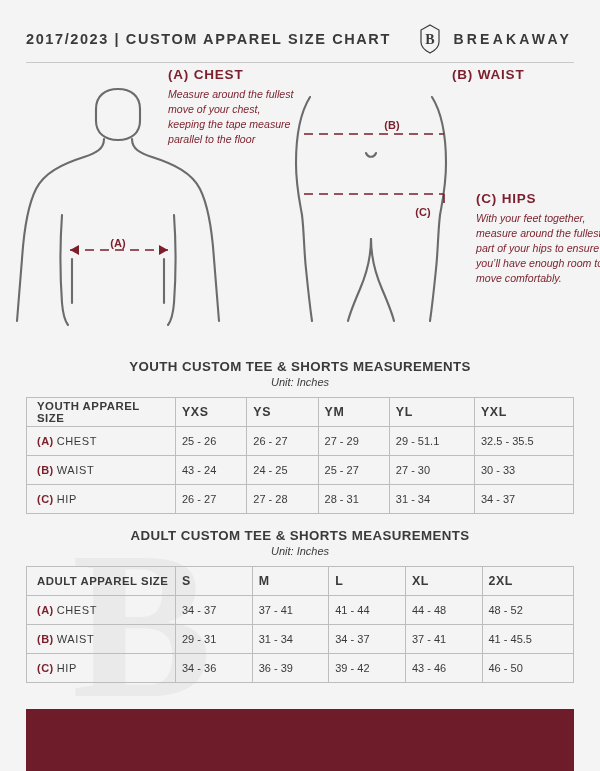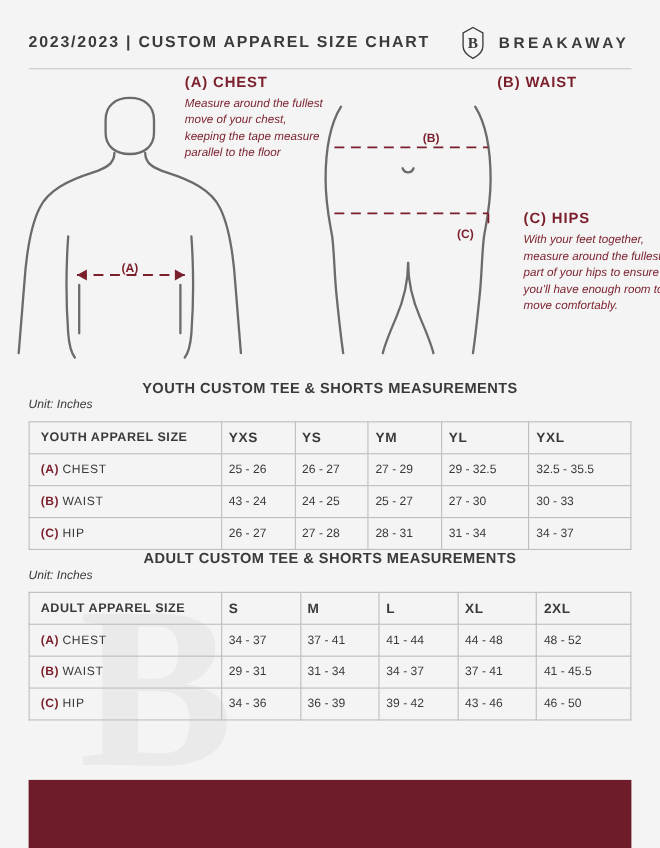--- a/index.html
+++ b/index.html
@@ -98,42 +98,44 @@
     position: relative;
     z-index: 2;
     padding: 0 26px;
   }
   .sec-title {
     text-align: center;
     font-size: 13.3px;
     font-weight: bold;
     letter-spacing: 0.4px;
     color: #3a3a3a;
+    margin-top: 14px;
   }
   .sec-sub {
+    text-align: center;
     font-size: 11px;
     font-style: italic;
     color: #3a3a3a;
     margin: 2px 0 9px 0;
   }
   table {
     width: 100%;
     border-collapse: collapse;
     background: transparent;
   }
   th, td {
     border: 1px solid #bdbdbd;
     font-size: 11px;
     color: #3a3a3a;
     height: 29px;
     padding: 0 6px;
   }
   th.hdr-label, td.row-label {
     text-align: left;
-    width: 175px;
+    width: 149px;
     padding-left: 10px;
     letter-spacing: 0.5px;
   }
   th.hdr-label { font-weight: bold; font-size: 11.4px; }
   th.size-col {
     font-weight: bold;
     font-size: 12.4px;
     text-align: left;
     letter-spacing: 0.6px;
   }
@@ -154,21 +156,21 @@
   }
 </style>
 </head>
 <body>
 
 <div class="page">
 
   <div class="watermark">B</div>
 
   <div class="header">
-    <div class="header-title">2023/2023  |  CUSTOM APPAREL SIZE CHART</div>
+    <div class="header-title">2017/2023  |  CUSTOM APPAREL SIZE CHART</div>
     <div class="brand">
       <div class="brand-mark">
         <svg width="22" height="30" viewBox="0 0 22 30">
           <path d="M11 1 L20 6 L20 18 C20 24 15 27 11 29 C7 27 2 24 2 18 L2 6 Z" fill="none" stroke="#3a3a3a" stroke-width="1.2"></path>
           <text x="11" y="20" font-family="Liberation Serif, serif" font-size="14" font-weight="bold" fill="#3a3a3a" text-anchor="middle">B</text>
         </svg>
       </div>
       <div class="brand-name">BREAKAWAY</div>
     </div>
   </div>
@@ -254,21 +256,21 @@
         </tr>
       </thead>
       <tbody>
         <tr>
           <td class="row-label">
             <span class="tag">(A)</span><span class="rowname">CHEST</span>
           </td>
           <td class="val">25 - 26</td>
           <td class="val">26 - 27</td>
           <td class="val">27 - 29</td>
-          <td class="val">29 - 32.5</td>
+          <td class="val">29 - 51.1</td>
           <td class="val">32.5 - 35.5</td>
         </tr>
         <tr>
           <td class="row-label">
             <span class="tag">(B)</span><span class="rowname">WAIST</span>
           </td>
           <td class="val">43 - 24</td>
           <td class="val">24 - 25</td>
           <td class="val">25 - 27</td>
           <td class="val">27 - 30</td>

